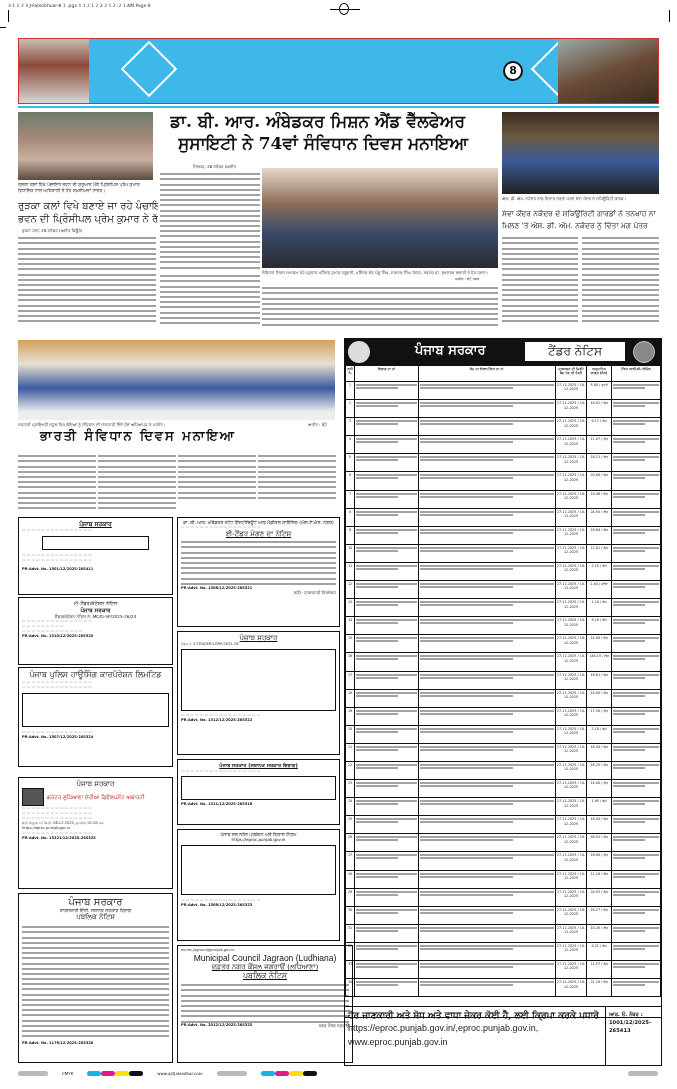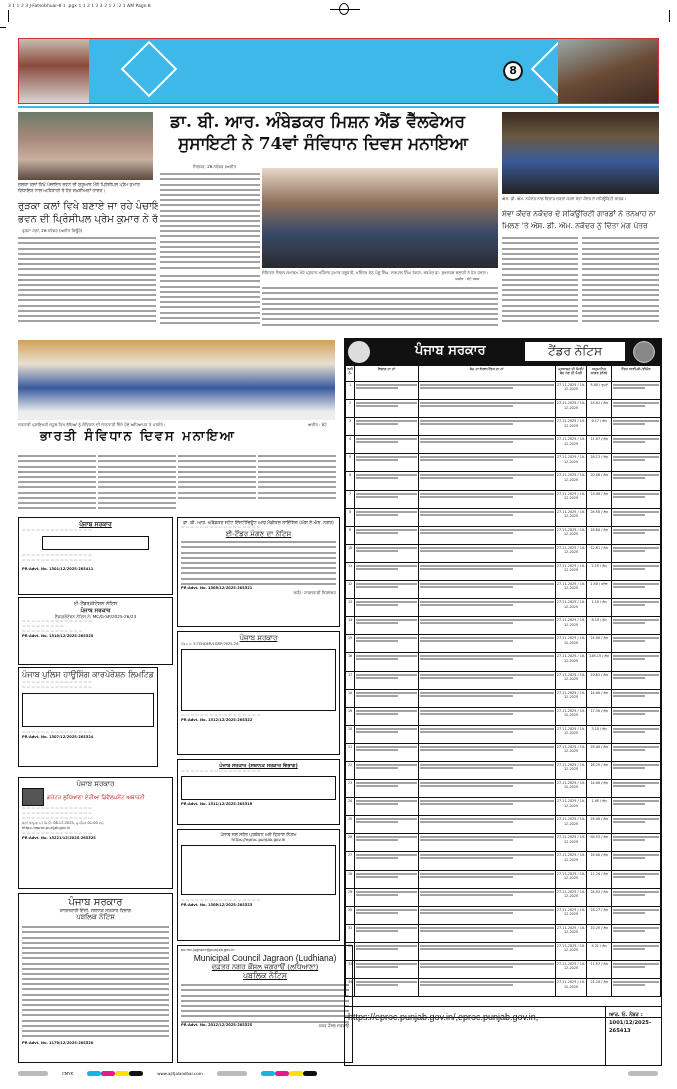--- a/index.html
+++ b/index.html
@@ -255,21 +255,21 @@
 </div>
 <div class="abs box" style="left:18px;top:597px;width:155px;height:68px;text-align:center">
   <div style="font-size:5px">ਈ-ਟੈਂਡਰ/ਕੋਟੇਸ਼ਨ ਨੋਟਿਸ</div>
   <div style="font-size:5.5px;font-weight:bold">ਪੰਜਾਬ ਸਰਕਾਰ</div>
   <div style="font-size:4.2px;white-space:nowrap">ਟੈਂਡਰ/ਕੋਟੇਸ਼ਨ ਨੋਟਿਸ ਨੰ: MC/G-SP/2025-26/23</div>
   <div class="ln" style="text-align:left">— — — — — — — — — — — — — — —</div>
   <div class="ln" style="text-align:left">— — — — — — — — —</div>
   <div class="ln" style="text-align:left">— — — — — — — — — — — — —</div>
   <div class="adv" style="font-size:3.6px;text-align:left">PR-Advt. No. 1310/12/2025-265320</div>
 </div>
-<div class="abs box" style="left:18px;top:667px;width:140px;height:100px">
+<div class="abs box" style="left:18px;top:667px;width:155px;height:100px">
   <div style="font-size:8px;font-family:'DejaVu Serif',serif;text-align:center;white-space:nowrap">ਪੰਜਾਬ ਪੁਲਿਸ ਹਾਊਸਿੰਗ ਕਾਰਪੋਰੇਸ਼ਨ ਲਿਮਟਿਡ</div>
   <div class="ln">— — — — — — — — — — — — — — —</div>
   <div class="ln">— — — — — — — — — — — — — — —</div>
   <div style="border:1px solid #111;height:34px;margin:3px 0"></div>
   <div class="ln">— — — — — — — — — — — — — — —</div>
   <div class="adv" style="font-size:3.6px">PR-Advt. No. 1307/12/2025-265324</div>
 </div>
 <div class="abs box" style="left:18px;top:777px;width:155px;height:112px">
   <div style="font-size:7px;text-align:center;font-family:'DejaVu Serif',serif">ਪੰਜਾਬ ਸਰਕਾਰ</div>
   <div style="display:flex;align-items:center;gap:3px">
@@ -976,21 +976,23 @@
           <td class="c">21.28 / ਲੱਖ</td>
           <td class="c">
             <div style="height:2px;background:#666;margin:1px 0;opacity:.6"></div>
             <div style="height:2px;background:#666;margin:1px 0;width:70%;opacity:.6"></div>
           </td>
         </tr>
       </tbody>
   </table>
 </div>
 <div class="abs footer-t">
+  <div class="pa">ਹੋਰ ਜਾਣਕਾਰੀ ਅਤੇ ਸੋਧ ਅਤੇ ਵਾਧਾ ਜੇਕਰ ਕੋਈ ਹੈ, ਲਈ ਕ੍ਰਿਪਾ ਕਰਕੇ ਪਧਾਰੋ</div>
   <div class="url">https://eproc.punjab.gov.in/,eproc.punjab.gov.in,</div>
+  <div class="url">www.eproc.punjab.gov.in</div>
   <div class="ref">
     <div>ਆਰ. ਓ. ਨੰਬਰ :</div>
     <div>1001/12/2025-265413</div>
   </div>
 </div>
 
 <div class="abs" style="left:18px;top:1070px;width:640px;height:6px;display:flex;align-items:center;gap:14px">
   <span class="reg" style="background:#bbb;width:30px"></span>
   <span style="font-size:4px">CMYK</span>
   <span class="reg" style="background:#19b2e6"></span>

